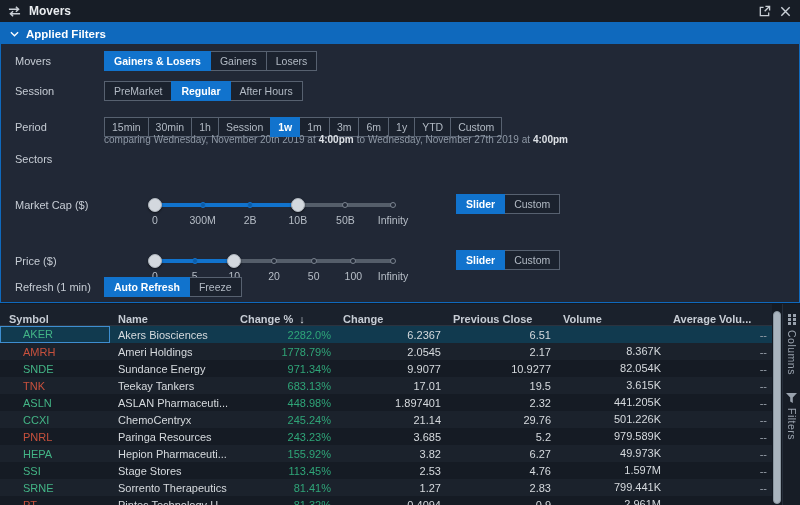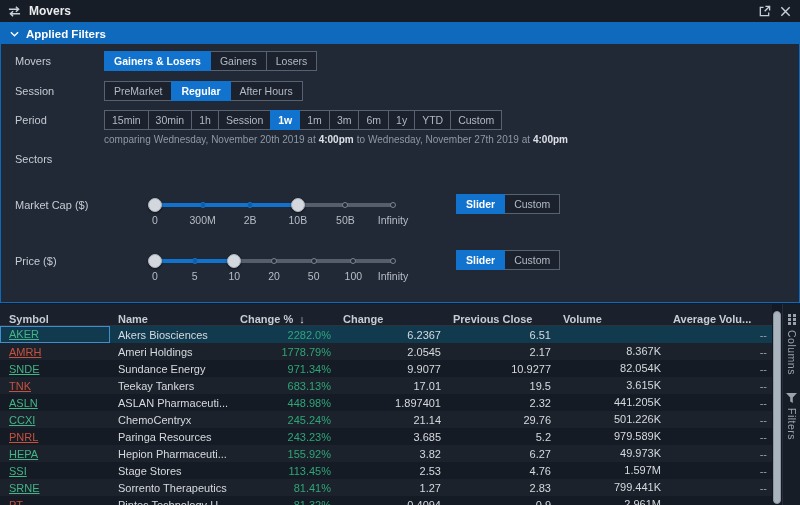--- a/index.html
+++ b/index.html
@@ -27,21 +27,21 @@
   .seg-btn{font-family:inherit;font-size:10.5px;height:20px;line-height:18px;padding:0 9px;
            background:#1b222e;border:1px solid #576170;color:#b2bac4;margin-left:-1px;
            cursor:pointer;white-space:nowrap;box-sizing:border-box;}
   .seg-btn:first-child{margin-left:0;}
   .seg-btn.selected{background:#1173cd;border-color:#1173cd;color:#fff;font-weight:bold;
                     position:relative;z-index:1;}
   .period .seg-btn{padding:0 7px;}
 
   #row-movers{top:7px;}
   #row-session{top:37px;}
-  #row-period{top:66px;}
+  #row-period{top:73px;}
   #comparing{position:absolute;left:103px;top:90px;font-size:10px;color:#8f99a6;white-space:nowrap;}
   #comparing .t{color:#dde1e6;font-weight:bold;}
   #comparing span{margin-right:3px;}
   #row-sectors{top:109px;gap:32px;}
   .sectors-box{width:168px;height:22px;border:1px solid #59626f;display:flex;align-items:center;
                padding:0 10px;font-size:11px;color:#c6ccd4;cursor:pointer;background:#1e2532;}
 
   .slider-row{height:34px;align-items:flex-start;gap:44px;}
   #row-marketcap{top:150px;}
   #row-price{top:194px;margin-top:12px;}
@@ -73,21 +73,21 @@
   .c2{width:103px;flex:none;}
   .c3{width:110px;flex:none;}
   .c4{width:110px;flex:none;}
   .c5{width:110px;flex:none;margin-top:32px;}
   .c6{width:106px;flex:none;}
   .trow{height:17px;display:flex;align-items:center;font-size:11px;cursor:pointer;}
   .trow:nth-child(odd){background:#151b24;}
   .trow:nth-child(even){background:#1b222c;}
   .trow.selected{background:#113a4f;}
   .trow.selected .c0{box-shadow:inset 0 0 0 1px #3e8ed0;height:17px;line-height:17px;}
-  .sym{box-sizing:border-box;padding-left:9px;text-decoration:underline;}
+  .sym{box-sizing:border-box;padding-left:23px;}
   .sym.up{color:#43b586;}
   .sym.down{color:#c8513d;}
   .name{box-sizing:border-box;padding-left:8px;color:#d6dade;white-space:nowrap;overflow:hidden;}
   .num{box-sizing:border-box;text-align:right;padding-right:4px;color:#d6dade;white-space:nowrap;}
   .pct{color:#2fa578;}
   .avg{color:#99a1ab;}
 
   
   .scrollbar{position:absolute;right:18px;top:304px;bottom:0;width:10px;background:#141a23;cursor:pointer;}
   .scroll-thumb{position:absolute;left:1px;right:1px;top:7px;bottom:1px;background:#a9b4be;
@@ -224,20 +224,27 @@
               <div class="handle" style="left: 0%;"></div>
               <div class="handle" style="left: 33.3333%;"></div>
             </div>
           </div>
         <div class="seg-group mode-group">
             <button class="seg-btn selected">Slider</button>
             <button class="seg-btn">Custom</button>
           </div>
       </div>
 
+      <div class="frow" id="row-refresh">
+        <span class="flabel">Refresh (1 min)</span>
+        <div class="seg-group">
+            <button class="seg-btn selected">Auto Refresh</button>
+            <button class="seg-btn">Freeze</button>
+          </div>
+      </div>
 
     </div>
   </div>
 
   <div class="table">
     <div class="thead">
         <div class="hc c0">Symbol</div>
         <div class="hc c1">Name</div>
         <div class="hc c2">Change %<span class="sort">↓</span></div>
         <div class="hc c3">Change</div>

